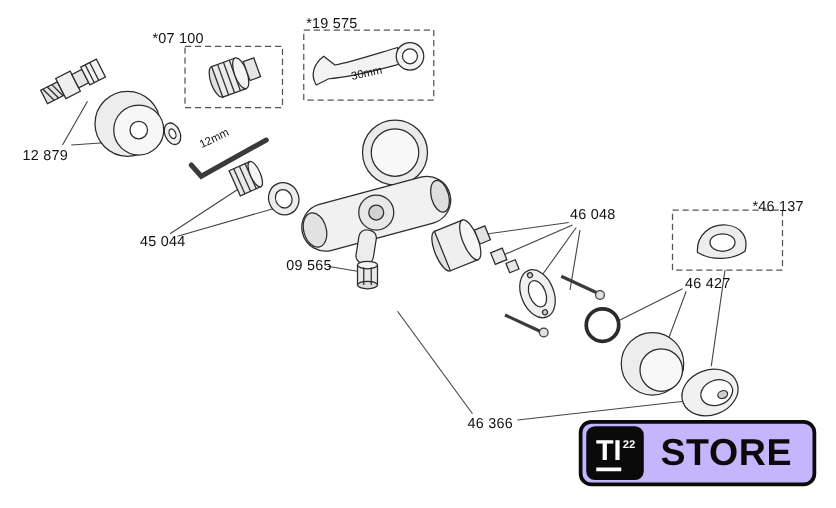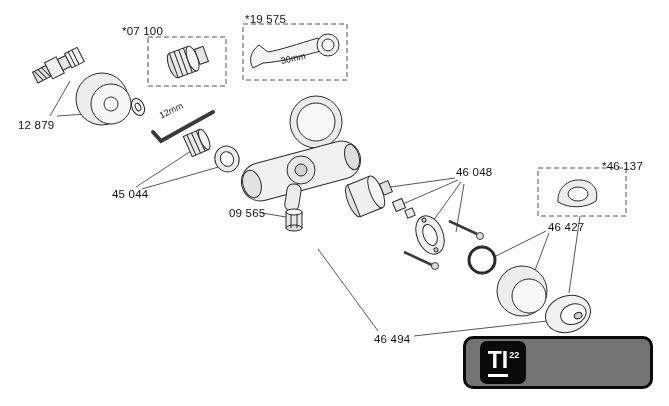--- a/index.html
+++ b/index.html
@@ -4,22 +4,22 @@
 <style>
   * { margin:0; padding:0; box-sizing:border-box; }
   html,body { background:#ffffff; font-family:"Liberation Sans","DejaVu Sans",sans-serif; }
   .stage { position:relative; width:669px; height:406px; background:#ffffff; overflow:hidden; }
   .stage svg { position:absolute; left:0; top:0; }
   .lbl { position:absolute; font-size:11.5px; color:#111; white-space:nowrap; letter-spacing:0.2px; }
   .ann { position:absolute; font-size:9px; color:#111; white-space:nowrap; transform-origin:left center; }
   .dash { fill:none; stroke:#555; stroke-width:1; stroke-dasharray:5 3; }
 
   .logo { position:absolute; left:463px; top:336px; width:190px; height:53px;
-          border:3px solid #0a0a0a; border-radius:10px; background:#737373;
-          display:flex; align-items:center; padding:14px; }
+          border:3px solid #0a0a0a; border-radius:10px; background:#c4b5fd;
+          display:flex; align-items:center; padding:3px; }
   .logo-ti-box { width:46px; height:43px; background:#0a0a0a; border-radius:7px; color:#fff;
                  display:flex; align-items:center; justify-content:center; flex:none; }
   .logo-ti-text { font-size:23px; font-weight:bold; line-height:1;
                   border-bottom:3px solid #fff; padding-bottom:2px; }
   .logo-sup { font-size:9px; font-weight:bold; position:relative; top:-8px; left:1px; }
   .logo-store-text { flex:1; text-align:center; font-size:30px; font-weight:bold;
                      color:#0a0a0a; letter-spacing:0.5px; line-height:1; }
 </style>
 </head>
 <body>
@@ -171,25 +171,26 @@
   </svg>
 
   <div class="lbl" style="left:122px;top:25px">*07 100</div>
   <div class="lbl" style="left:245px;top:13px">*19 575</div>
   <div class="lbl" style="left:18px;top:119px">12 879</div>
   <div class="lbl" style="left:112px;top:188px">45 044</div>
   <div class="lbl" style="left:229px;top:207px">09 565</div>
   <div class="lbl" style="left:456px;top:166px">46 048</div>
   <div class="lbl" style="left:602px;top:160px">*46 137</div>
   <div class="lbl" style="left:548px;top:221px">46 427</div>
-  <div class="lbl" style="left:374px;top:333px">46 494</div>
+  <div class="lbl" style="left:374px;top:333px">46 366</div>
 
   <div class="ann" style="left:160px;top:111px;transform:rotate(-26deg)">12mm</div>
   <div class="ann" style="left:281px;top:56px;transform:rotate(-12deg)">30mm</div>
 
   <div class="logo">
     <div class="logo-ti-box">
       <span class="logo-ti-text">TI</span>
         <sup class="logo-sup">22</sup>
     </div>
+    <div class="logo-store-text">STORE</div>
   </div>
 
 </div>
 
 </body></html>

